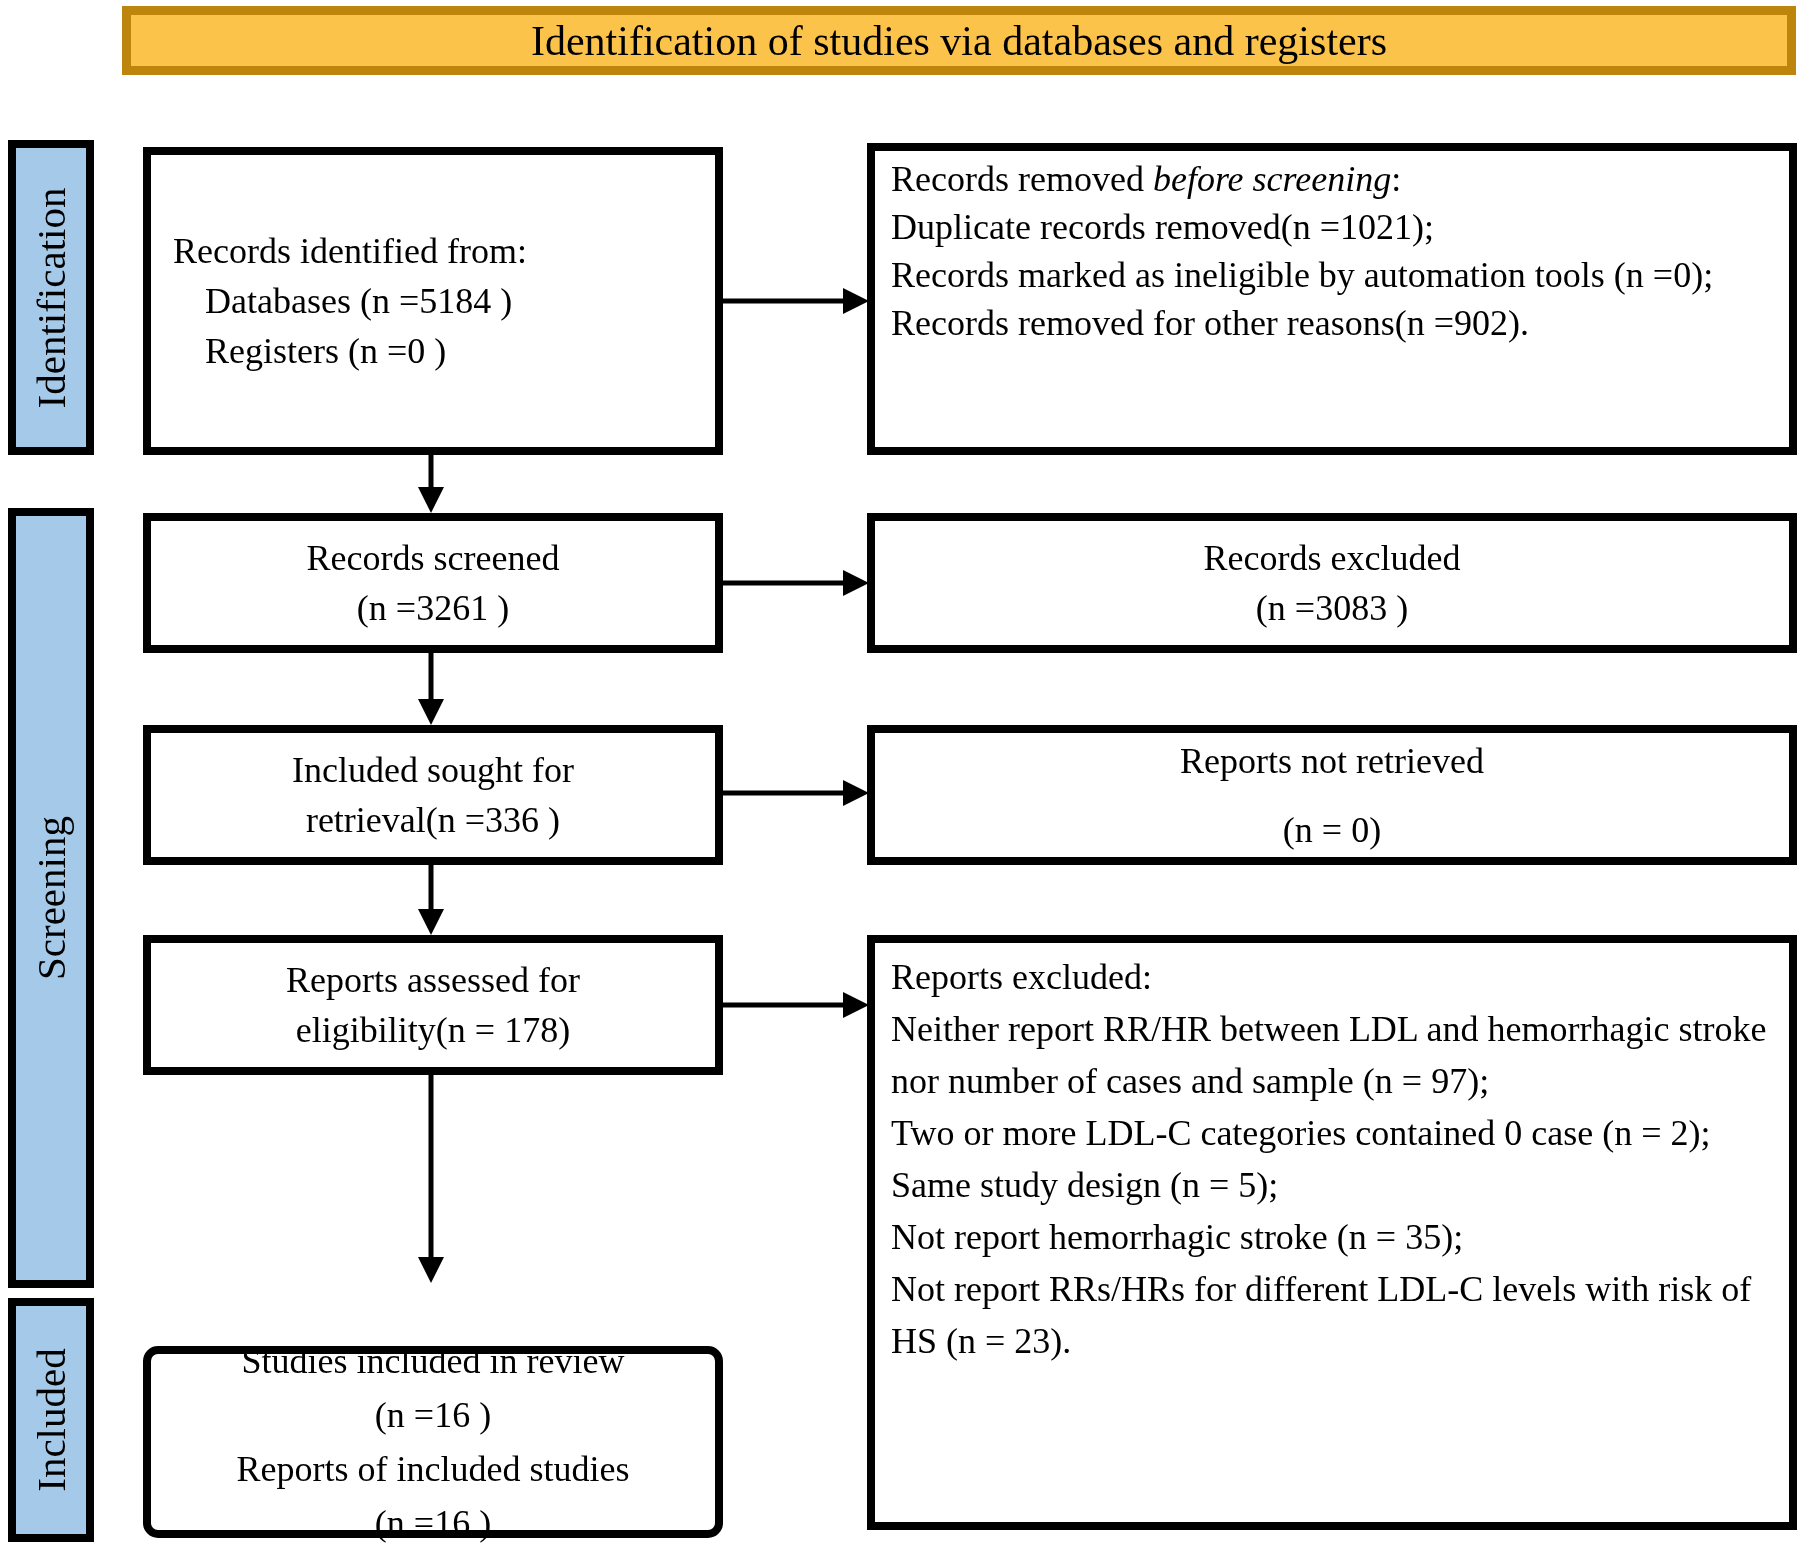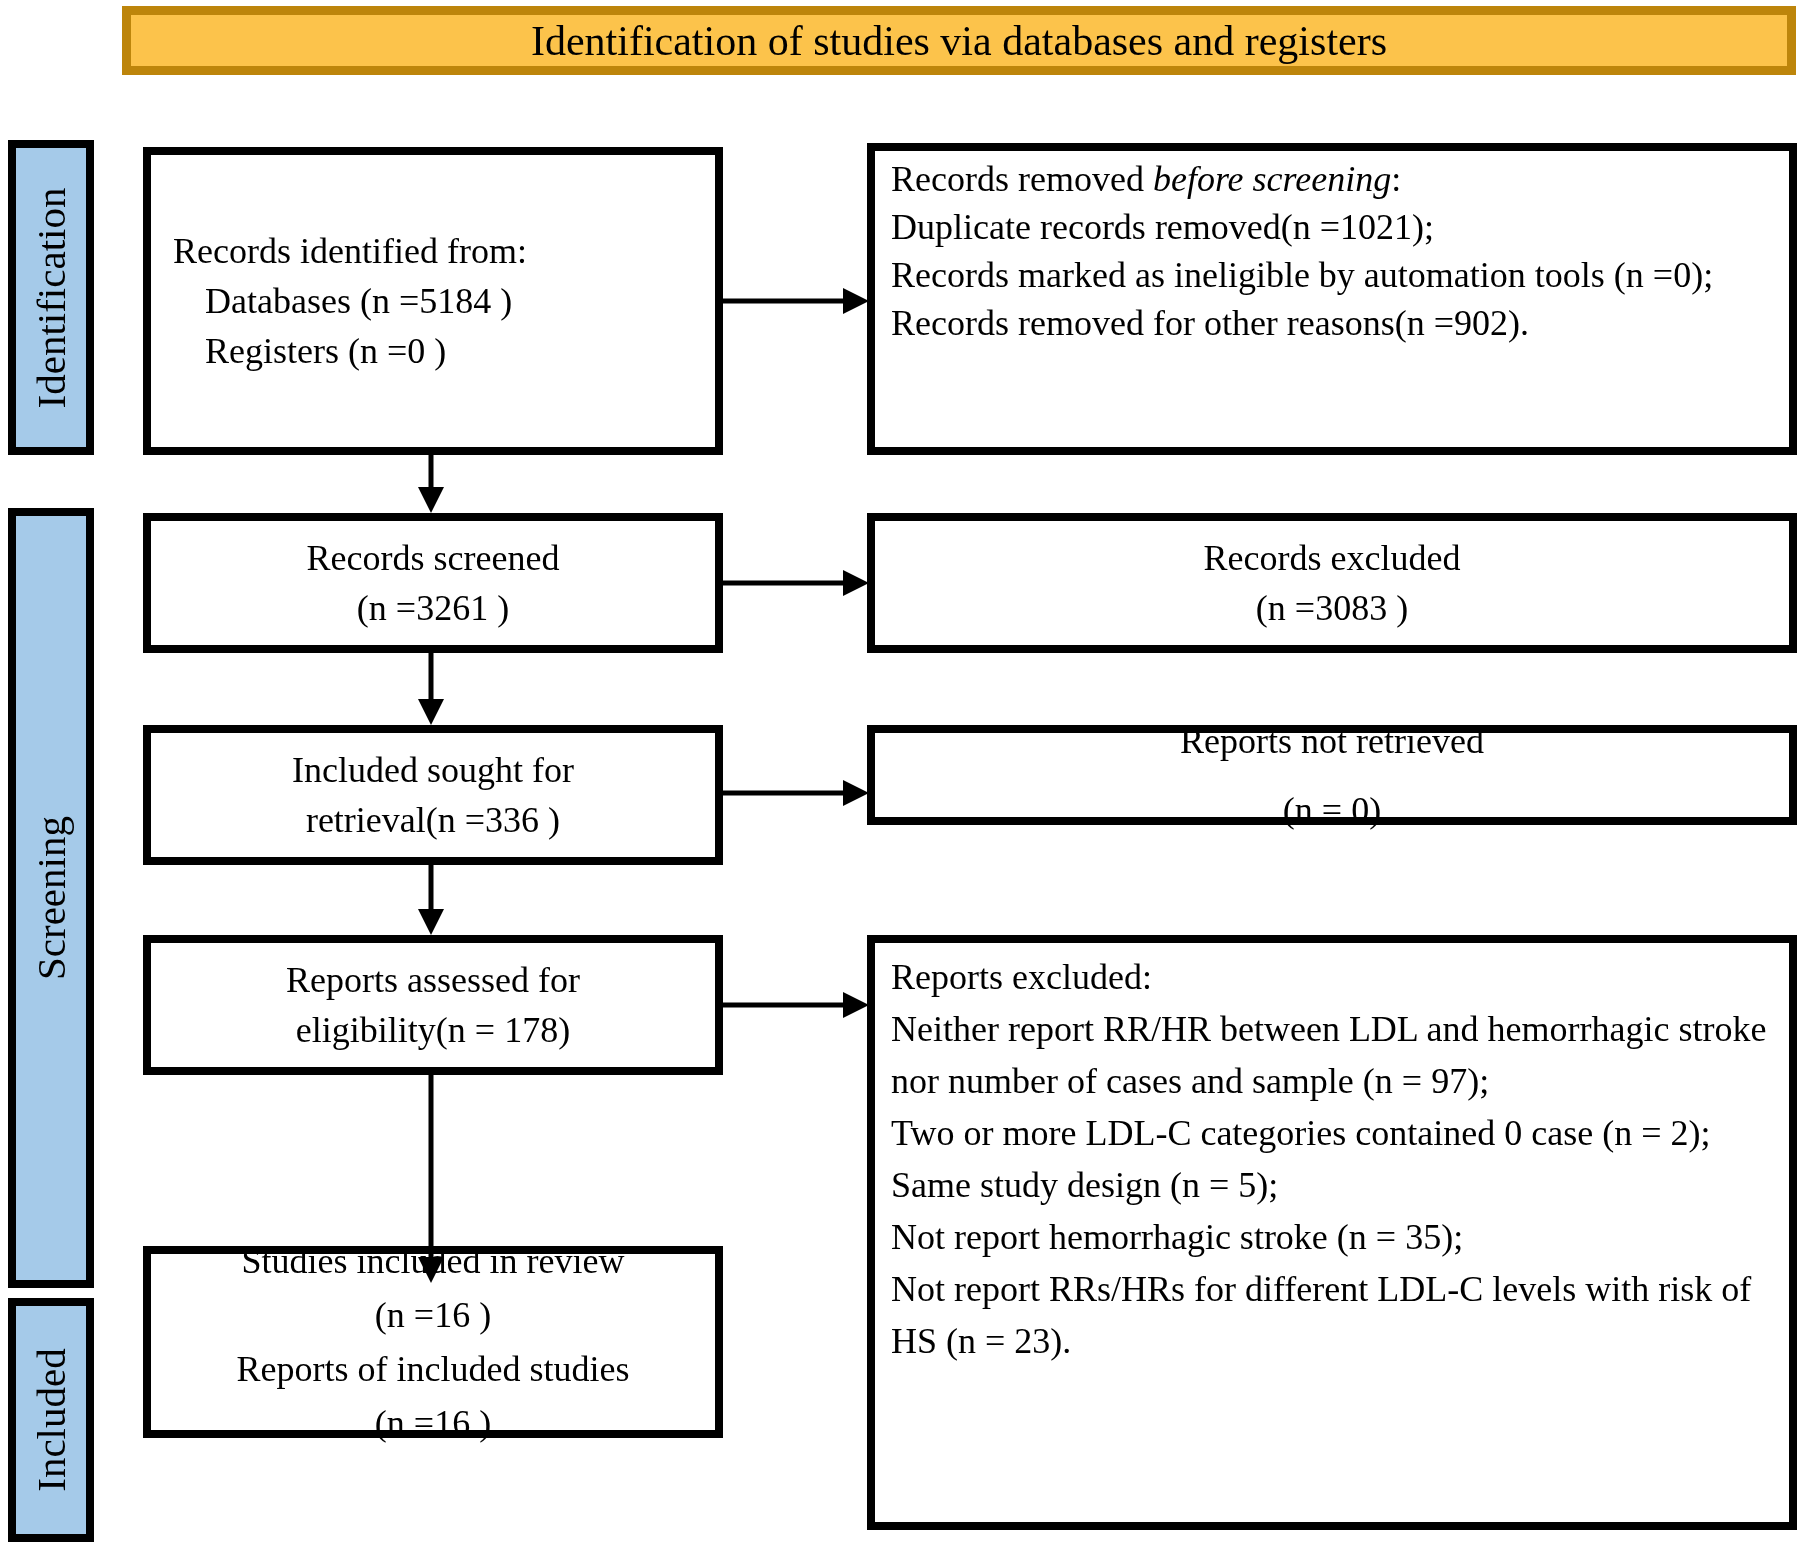--- a/index.html
+++ b/index.html
@@ -112,40 +112,40 @@
   <div class="fbox right-col center-text" style="top:513px;height:140px;">
     <div>Records excluded</div>
     <div>(n =3083 )</div>
   </div>
 
   <div class="fbox left-col center-text" style="top:725px;height:140px;">
     <div>Included sought for</div>
     <div>retrieval(n =336 )</div>
   </div>
 
-  <div class="fbox right-col center-text" style="top:725px;height:100px;gap:19px;">
+  <div class="fbox right-col center-text" style="top:725px;height:140px;gap:19px;">
     <div>Reports not retrieved</div>
     <div>(n = 0)</div>
   </div>
 
   <div class="fbox left-col center-text" style="top:935px;height:140px;">
     <div>Reports assessed for</div>
     <div>eligibility(n = 178)</div>
   </div>
 
   <div class="fbox right-col wrap-text" style="top:935px;height:595px;padding:8px 12px 8px 16px;line-height:52px;">
     <p>Reports excluded:</p>
     <p>Neither report RR/HR between LDL and hemorrhagic stroke nor number of cases and sample (n = 97);</p>
     <p>Two or more LDL-C categories contained 0 case (n = 2);</p>
     <p>Same study design (n = 5);</p>
     <p>Not report hemorrhagic stroke (n = 35);</p>
     <p>Not report RRs/HRs for different LDL-C levels with risk of HS (n = 23).</p>
   </div>
 
-  <div class="fbox left-col center-text" style="top:1246px;height:192px;line-height:54px;">
+  <div class="fbox left-col center-text" style="top:1346px;height:192px;line-height:54px;border-radius:15px;">
     <div>Studies included in review</div>
     <div>(n =16 )</div>
     <div>Reports of included studies</div>
     <div>(n =16 )</div>
   </div>
 
   <div class="varrow" style="left:418px;top:455px;height:58px;">
     <div class="line"></div>
     <div class="head"></div>
   </div>

